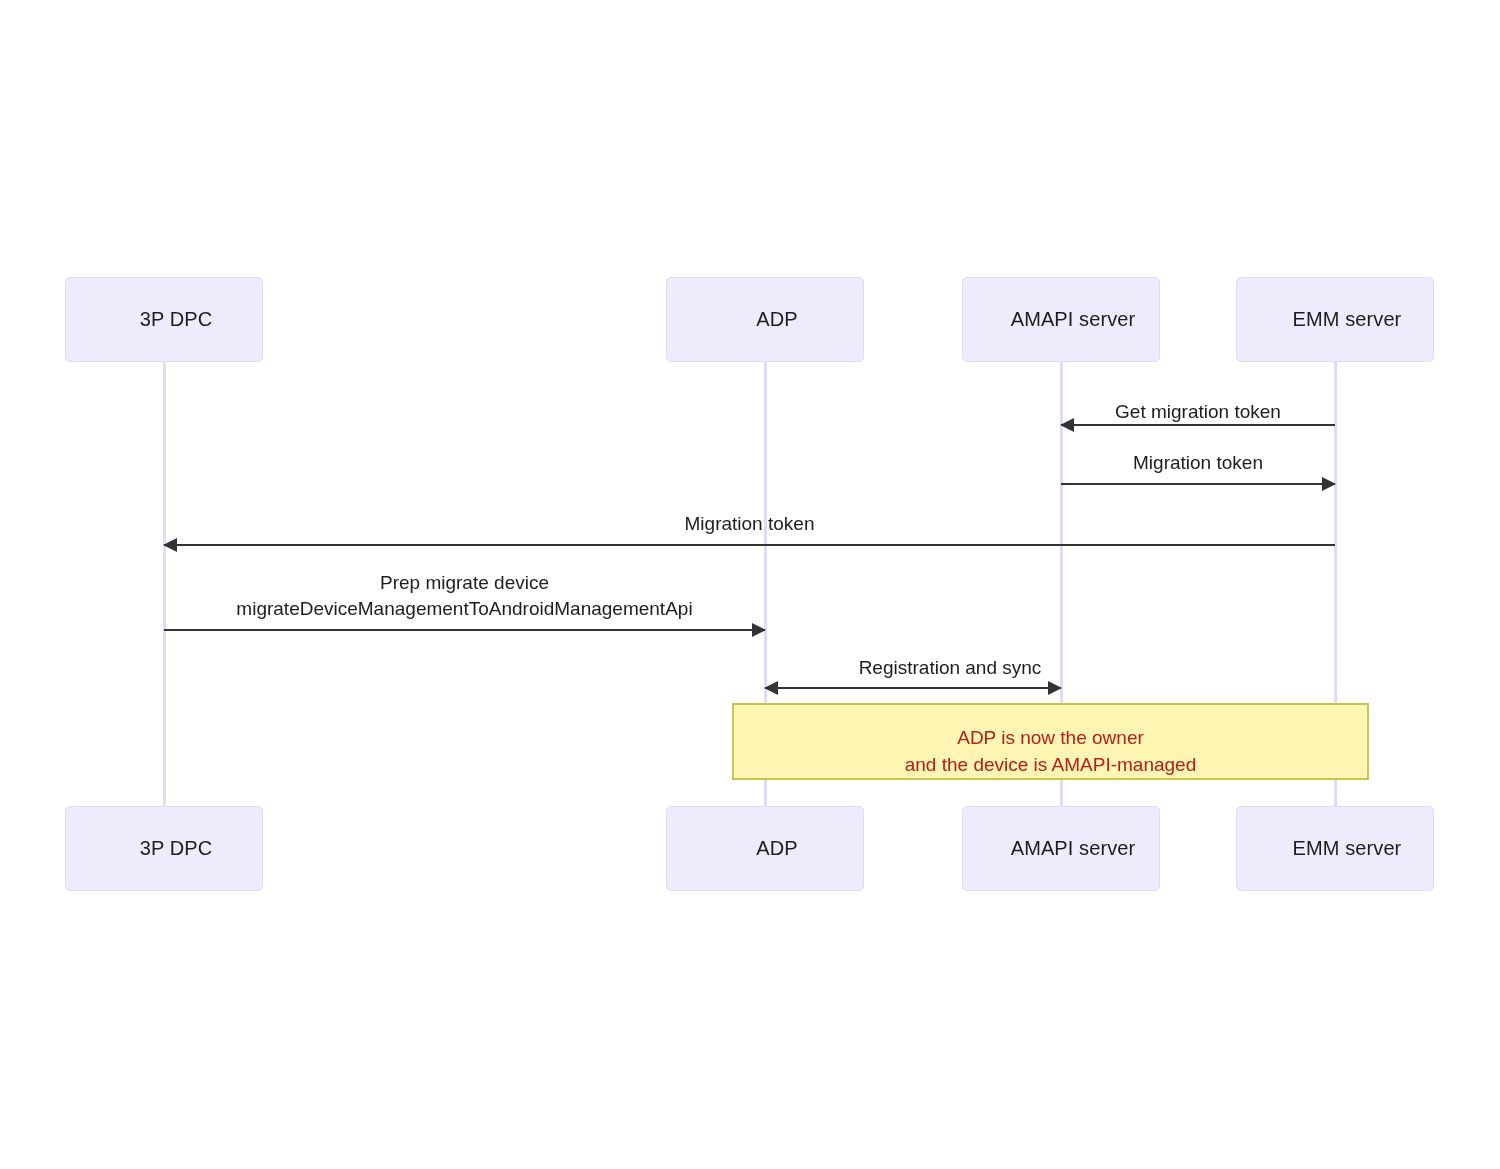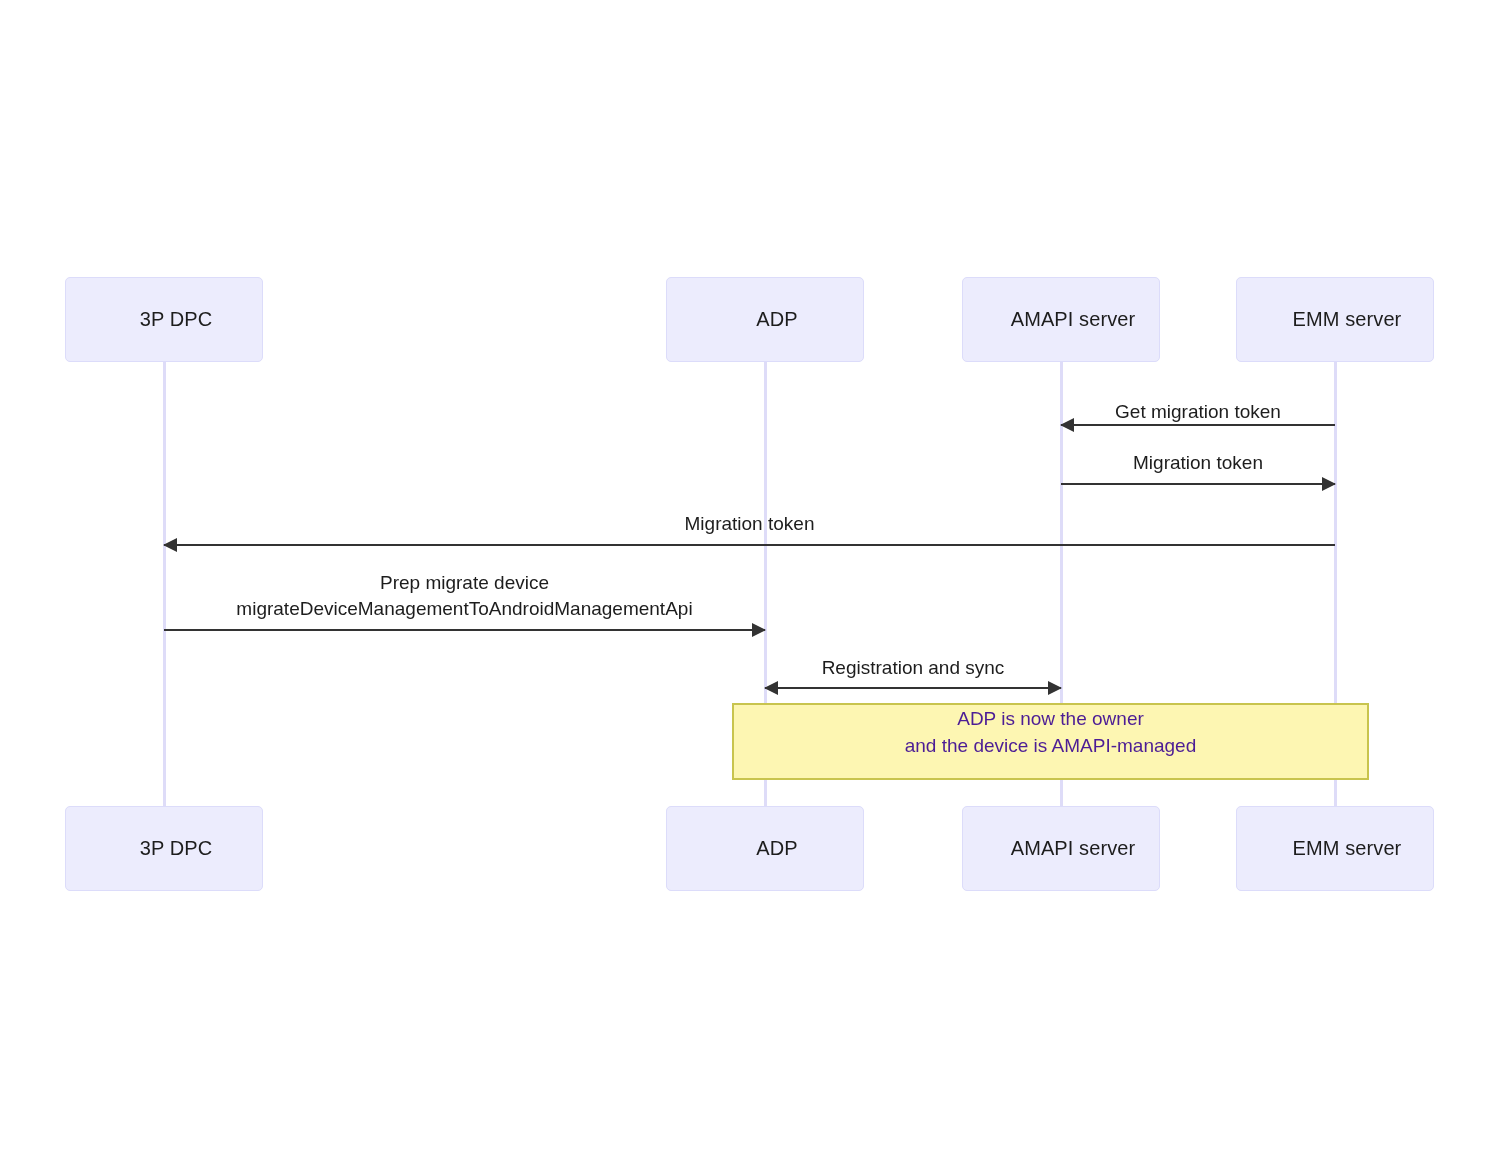--- a/index.html
+++ b/index.html
@@ -78,24 +78,24 @@
     white-space: pre;
     pointer-events: none;
   }
   
   .note-box {
     position: absolute;
     box-sizing: border-box;
     background: #fdf6b2;
     border: 2px solid #c8c44e;
     display: flex;
-    align-items: flex-start;
+    align-items: flex-end;
     justify-content: center;
     text-align: center;
-    color: #4c1d95;
+    color: #b91c1c;
     font-size: 19px;
     line-height: 27px;
     font-family: "Liberation Sans", sans-serif;
     white-space: pre-line;
   }
 </style>
 </head>
 <body>
 
 <div id="diagram-root">
@@ -142,21 +142,21 @@
         <div class="msg-line" style="width: 601px;"></div>
         <div class="arrowhead right" style="left: 588px;"></div>
       </div>
       <div class="msg-label" style="left: 164px; width: 601px; top: 570px;">Prep migrate device
 migrateDeviceManagementToAndroidManagementApi</div>
       <div class="msg" style="left: 765px; top: 687px; width: 296px; height: 2px;">
         <div class="msg-line" style="width: 296px;"></div>
         <div class="arrowhead left" style="left: -1px;"></div>
         <div class="arrowhead right" style="left: 283px;"></div>
       </div>
-      <div class="msg-label" style="left: 765px; width: 296px; top: 655px;">Registration and sync</div>
+      <div class="msg-label" style="left: 765px; width: 296px; top: 655px; padding-left: 37px;">Registration and sync</div>
     </div>
 
   <div id="notes">
       <div class="note-box" style="left: 732px; top: 703px; width: 637px; height: 77px;"><span>ADP is now the owner
 and the device is AMAPI-managed</span></div>
     </div>
 
   <div id="actors-bottom">
       <div class="actor-box" style="left: 65px; top: 806px; width: 198px; height: 85px;">
         <span>3P DPC</span>

